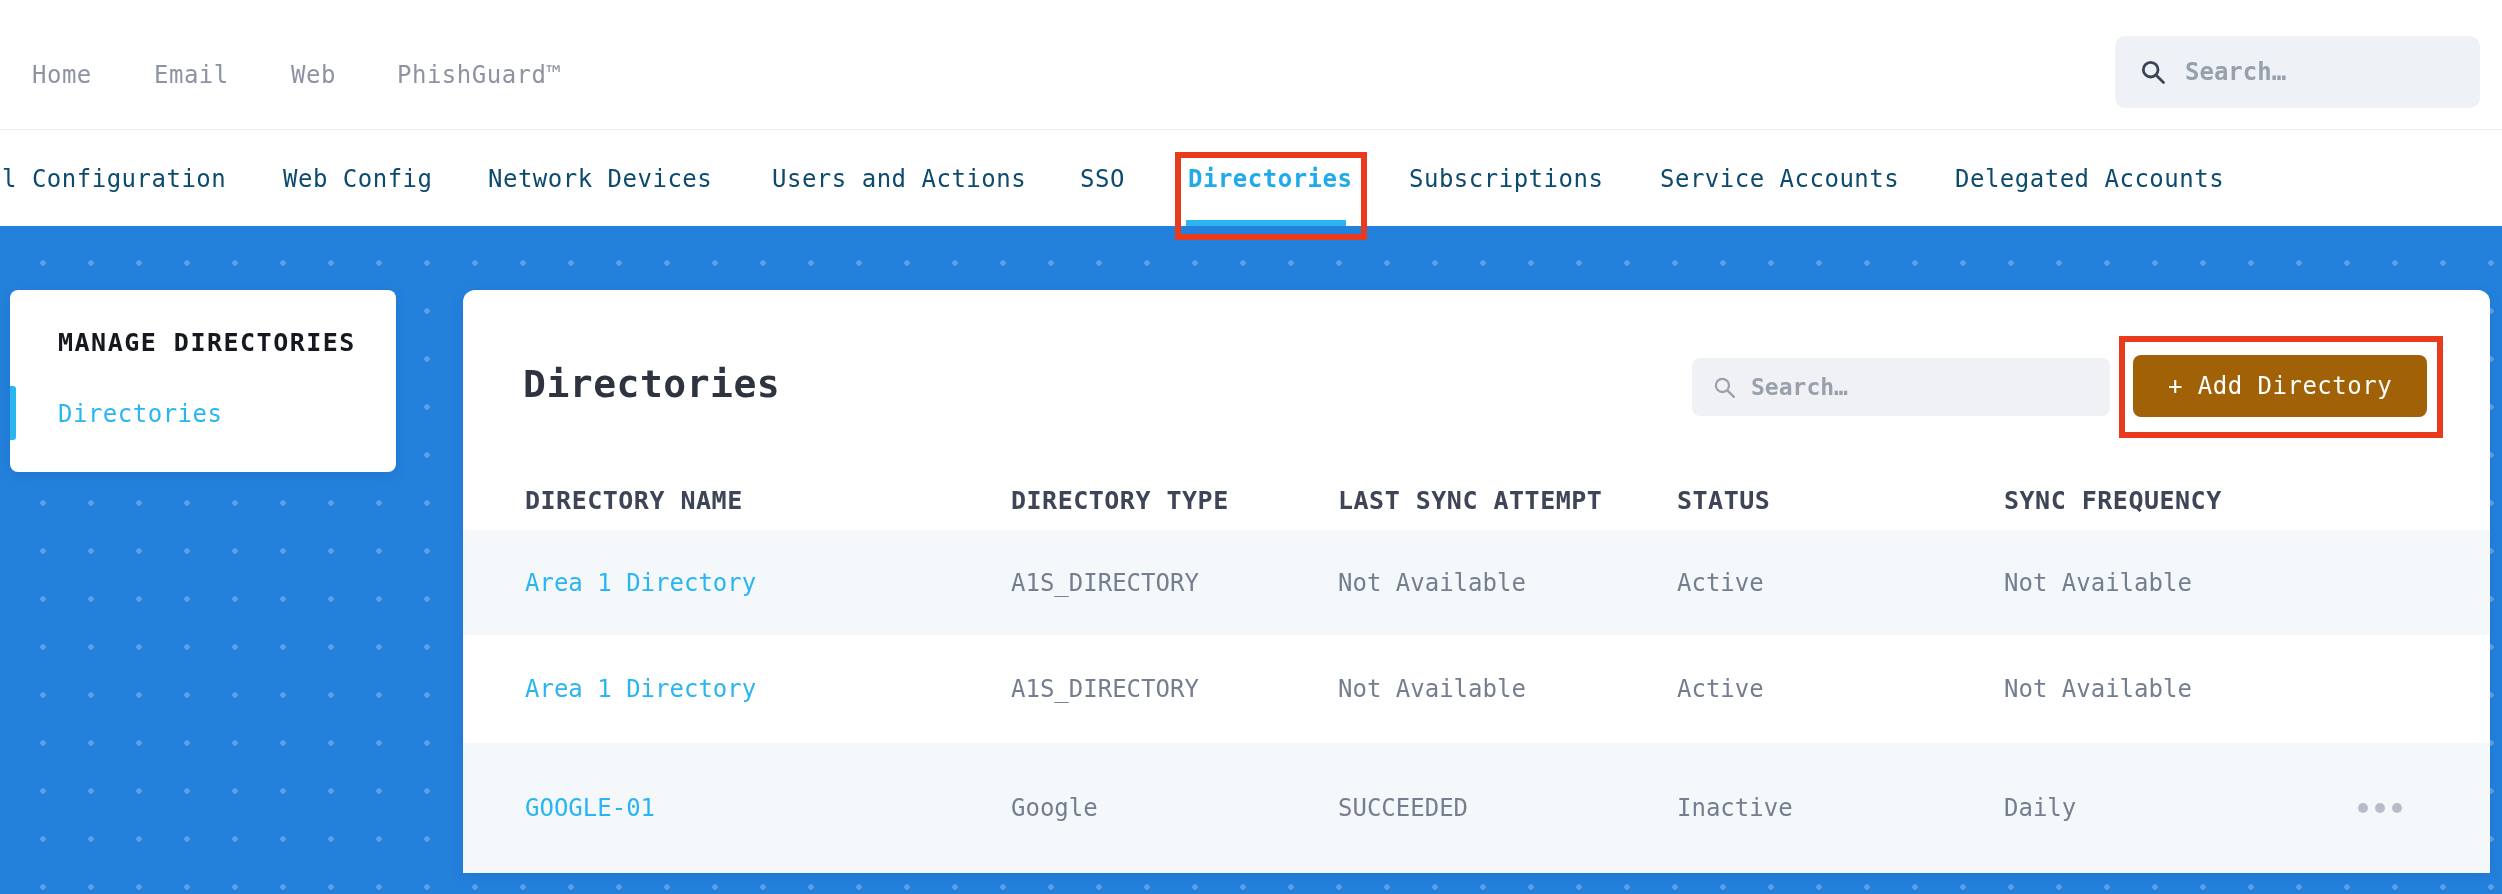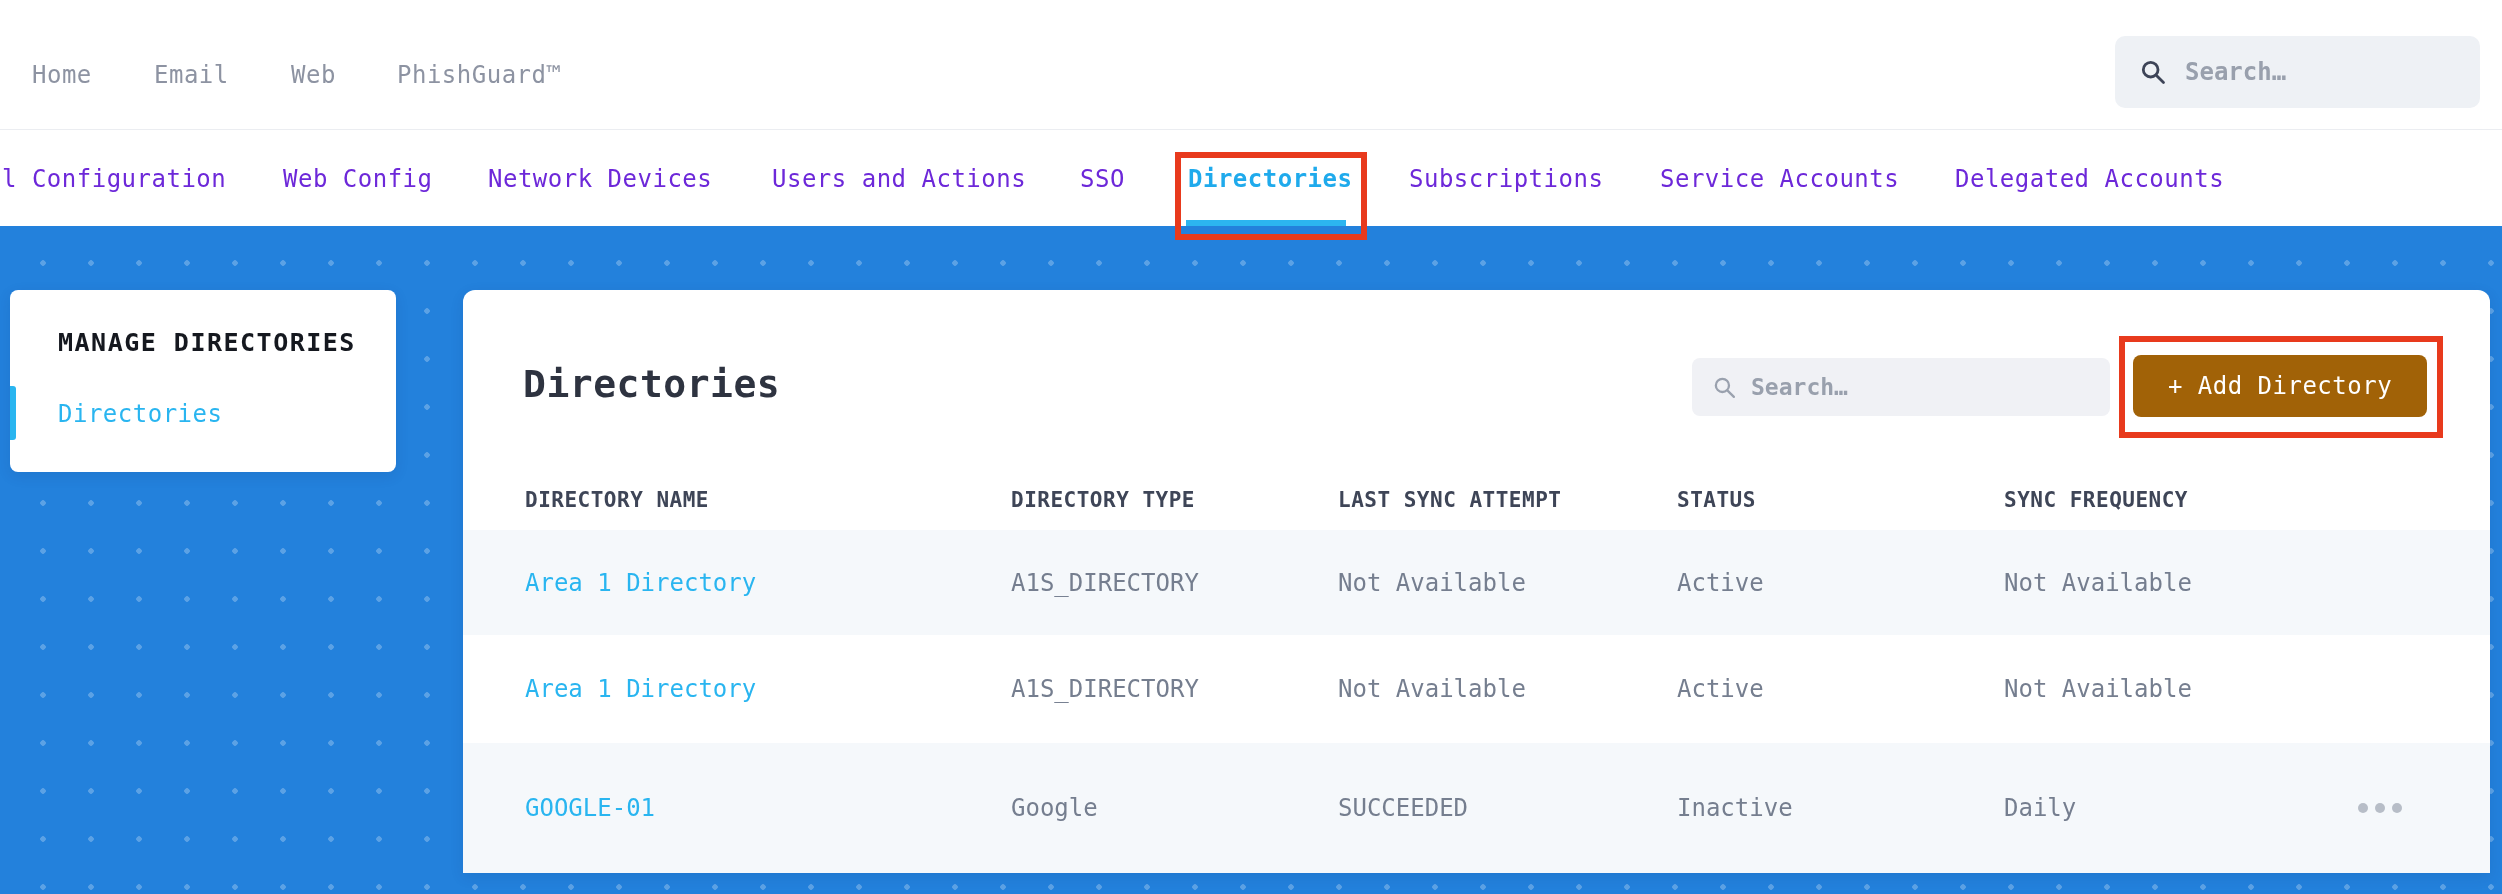--- a/index.html
+++ b/index.html
@@ -29,21 +29,21 @@
   }
   .search-input::placeholder { color:#99a0ad; opacity:1; }
 
   
   .subnav {
     position:absolute; left:0; top:111px; width:2502px; height:95px;
     background:#ffffff; z-index:5;
   }
   .subnav-item {
     position:absolute; top:0; height:95px; display:flex; align-items:center;
-    font-size:24px; color:#6d28d9; letter-spacing:0.5px; white-space:nowrap; cursor:pointer;
+    font-size:24px; color:#0c4a6e; letter-spacing:0.5px; white-space:nowrap; cursor:pointer;
   }
   .subnav-item.active { color:#1faaec; font-weight:bold; }
   .tab-underline {
     position:absolute; left:1186px; top:200px; width:160px; height:6px;
     background:#2cb5f0; z-index:6;
   }
 
   
   .canvas {
     position:absolute; left:0; top:206px; width:2502px; height:688px;
@@ -96,21 +96,21 @@
   }
 
   
   .tbl-row {
     position:absolute; left:0; width:2027px; display:grid;
     grid-template-columns:486px 327px 339px 327px 354px 1fr;
     align-items:center; padding-left:62px;
   }
   .tbl-head { top:175px; height:70px; }
   .tbl-head .th {
-    font-size:21px; font-weight:bold; color:#3e4557; letter-spacing:0.5px; white-space:nowrap;
+    font-size:25px; font-weight:bold; color:#3e4557; letter-spacing:0.5px; white-space:nowrap;
   }
   .row-1 { top:240px; height:105px; background:#f5f8fb; }
   .row-2 { top:345px; height:108px; background:#ffffff; }
   .row-3 { top:453px; height:130px; background:#f5f8fb; }
   .td { font-size:24px; color:#757e8f; white-space:nowrap; }
   .td.link { color:#29b5f0; cursor:pointer; }
   .menu-dots { display:flex; gap:7px; align-items:center; cursor:pointer; width:58px; }
   .menu-dots i { width:10px; height:10px; border-radius:50%; background:#b7bdc7; display:block; }
 
   

